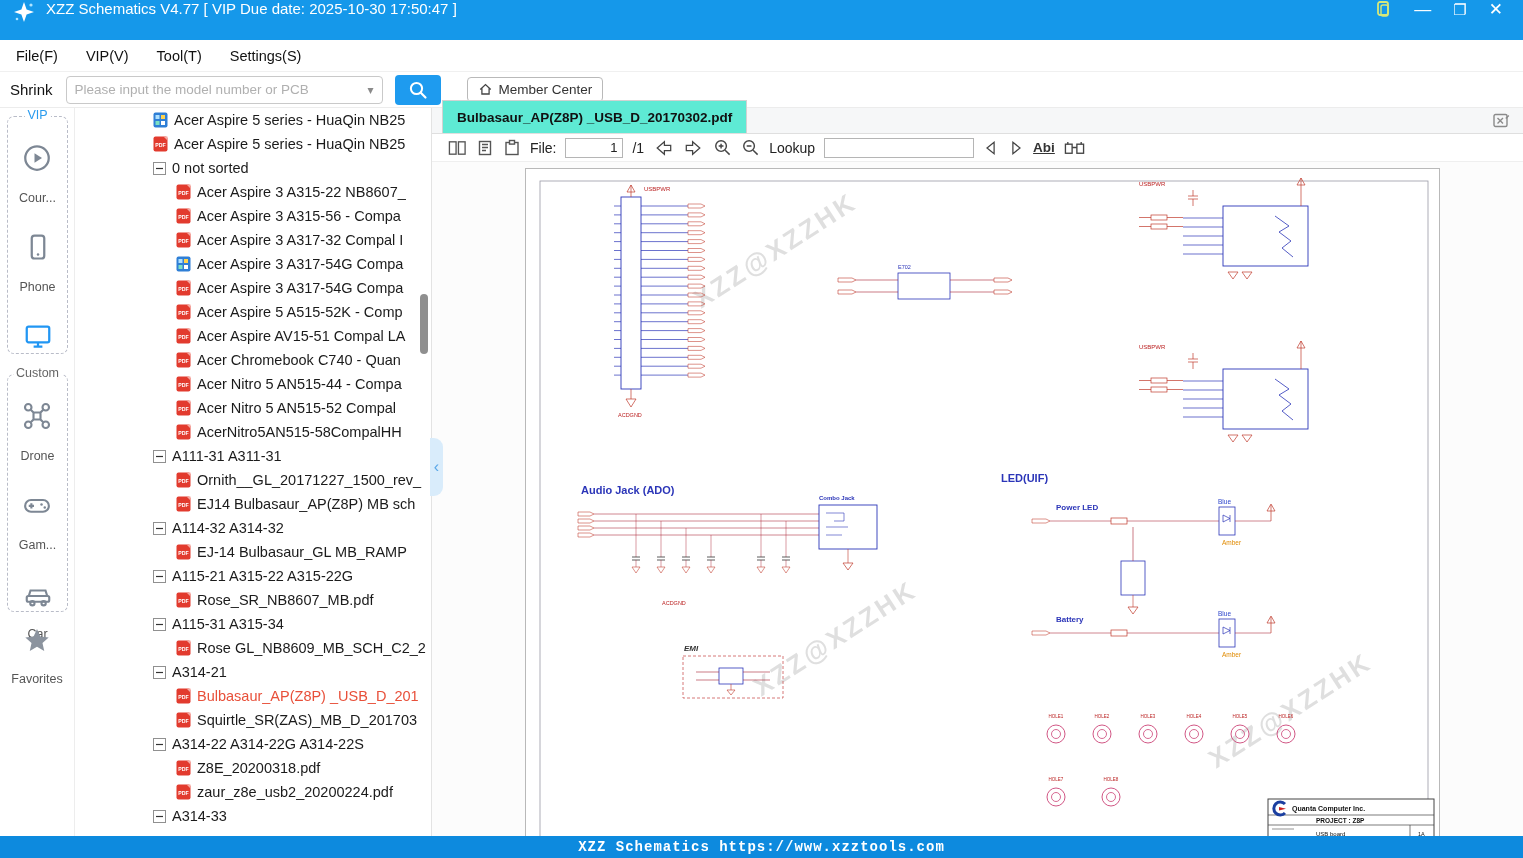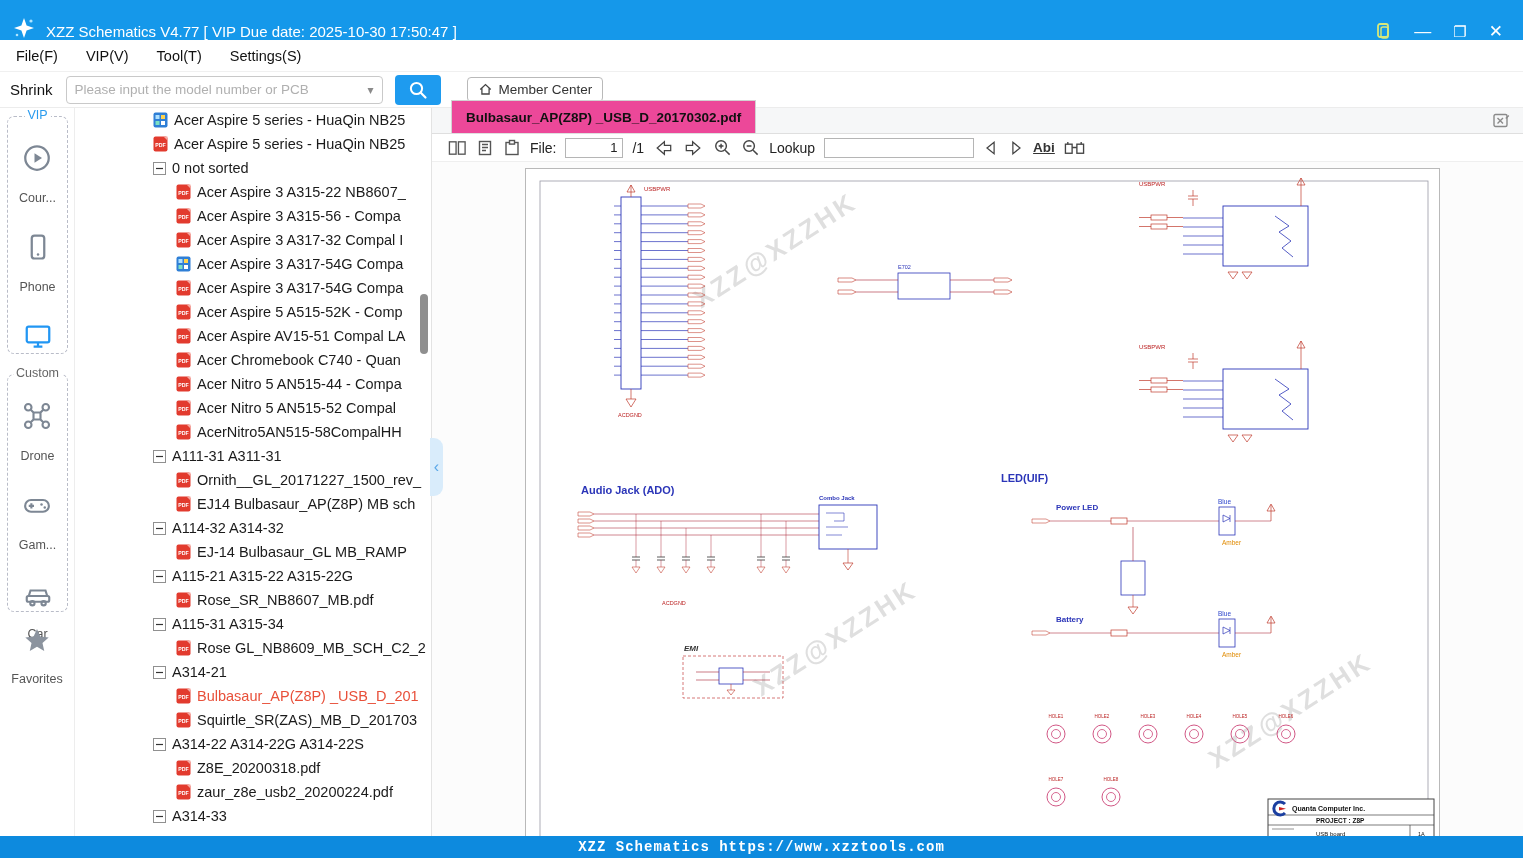--- a/index.html
+++ b/index.html
@@ -1,20 +1,20 @@
 <!DOCTYPE html>
 <html><head>
 <meta charset="utf-8">
 <style>
   * { margin:0; padding:0; box-sizing:border-box; }
   html,body { width:1523px; height:858px; overflow:hidden; }
   body { font-family:"Liberation Sans", sans-serif; background:#fff; position:relative; }
 
   
-  .titlebar { height:40px; background:#1598ea; display:flex; align-items:flex-end; color:#fff; }
+  .titlebar { height:40px; background:#1598ea; display:flex; align-items:flex-start; color:#fff; }
   .app-logo { margin:0 10px 0 12px; display:flex; }
   .win-title { font-size:15px; }
   .win-controls { margin-left:auto; display:flex; align-items:center; gap:22px; padding-right:20px; }
   .win-btn { color:#fff; font-size:17px; line-height:1; cursor:pointer; display:flex; align-items:center; }
   .max-glyph { font-size:15px; }
 
   
   .menubar { height:32px; display:flex; align-items:center; gap:28px; padding-left:16px; background:#fff; border-bottom:1px solid #f0f0f0; }
   .menu-item { font-size:14.5px; color:#111; cursor:pointer; }
 
@@ -50,21 +50,21 @@
   .tree-row .tree-icon { margin-right:6px; flex:none; display:flex; }
   .indent-0 { padding-left:78px; }
   .indent-1 { padding-left:101px; }
   .tree-row.selected .tree-label { color:#e8503a; }
   .scroll-thumb { position:absolute; right:3px; top:186px; width:8px; height:60px; background:#8f8f8f; border-radius:4px; cursor:pointer; }
   .collapse-handle { position:absolute; left:430px; top:330px; width:13px; height:58px; background:#d9ecfb; border-radius:0 9px 9px 0; display:flex; align-items:center; justify-content:center; color:#5aa7e8; font-size:16px; cursor:pointer; z-index:5; }
 
   
   .viewer { flex:1; display:flex; flex-direction:column; background:#fff; min-width:0; }
   .tabbar { height:26px; background:#f6f7f8; display:flex; align-items:flex-end; position:relative; border-bottom:1px solid #dfdfdf; }
-  .tab { margin-left:19px; background:#ec4899; border:1px solid #d2d2d2; border-bottom:none; height:25px; padding:16px 14px; font-size:13.5px; font-weight:bold; color:#111; display:flex; align-items:center; cursor:pointer; }
+  .tab { margin-left:10px; background:#5eead4; border:1px solid #d2d2d2; border-bottom:none; height:25px; padding:16px 14px; font-size:13.5px; font-weight:bold; color:#111; display:flex; align-items:center; cursor:pointer; }
   .close-all { position:absolute; right:13px; top:5px; cursor:pointer; display:flex; }
   .pdfbar { height:28px; display:flex; align-items:center; gap:9px; padding-left:16px; border-bottom:1px solid #efefef; font-size:14px; color:#222; background:#fff; }
   .icon-btn { display:flex; align-items:center; justify-content:center; cursor:pointer; }
   .page-input { width:58px; height:20px; border:1px solid #b5b5b5; text-align:right; font-size:13px; padding-right:5px; color:#222; }
   .lookup-input { width:150px; height:20px; border:1px solid #b5b5b5; font-size:13px; padding:0 4px; }
   .abi { font-size:13.5px; font-weight:bold; text-decoration:underline; color:#333; cursor:pointer; }
 
   .canvas { flex:1; position:relative; background:#fcfcfc; overflow:hidden; }
   .page { position:absolute; left:93px; top:6px; width:915px; height:700px; background:#fff; border:1px solid #b9b9b9; overflow:hidden; }
 

